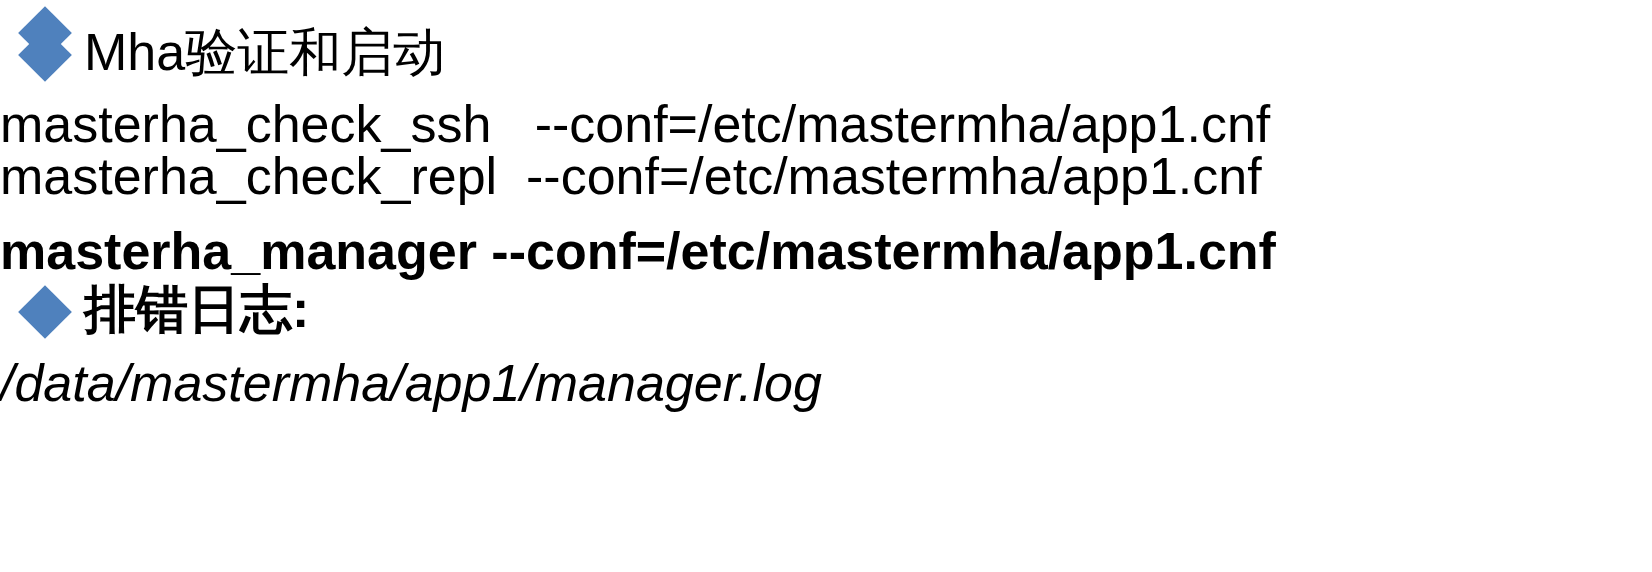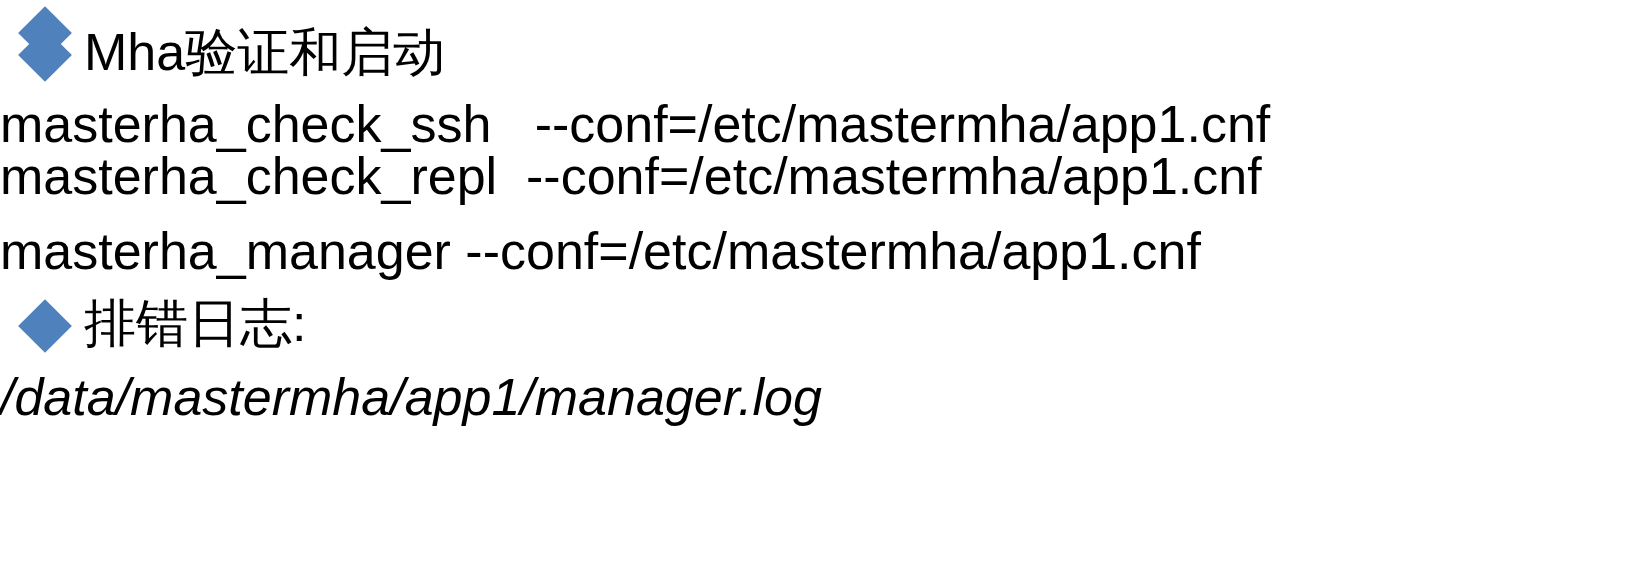--- a/index.html
+++ b/index.html
@@ -75,25 +75,25 @@
   </div>
 
   <div class="line lvl2" style="margin-top:20px;">
     <span class="text">masterha_check_ssh   --conf=/etc/mastermha/app1.cnf</span>
   </div>
 
   <div class="line lvl2" style="">
     <span class="text">masterha_check_repl  --conf=/etc/mastermha/app1.cnf</span>
   </div>
 
-  <div class="line lvl2" style="margin-top:23px;">
+  <div class="line lvl2" style="margin-top:23px;font-weight:bold;">
     <span class="text">masterha_manager --conf=/etc/mastermha/app1.cnf</span>
   </div>
 
-  <div class="line lvl1" style="margin-top:20px;">
+  <div class="line lvl1" style="margin-top:6px;font-weight:bold;">
     <span class="bullet" style="top: 10px; background: rgb(79, 129, 189);"></span>
     <span class="text">排错日志:</span>
   </div>
 
   <div class="line lvl2" style="margin-top:22px;font-style:italic;">
     <span class="text">/data/mastermha/app1/manager.log</span>
   </div>
 
 </div>
 

